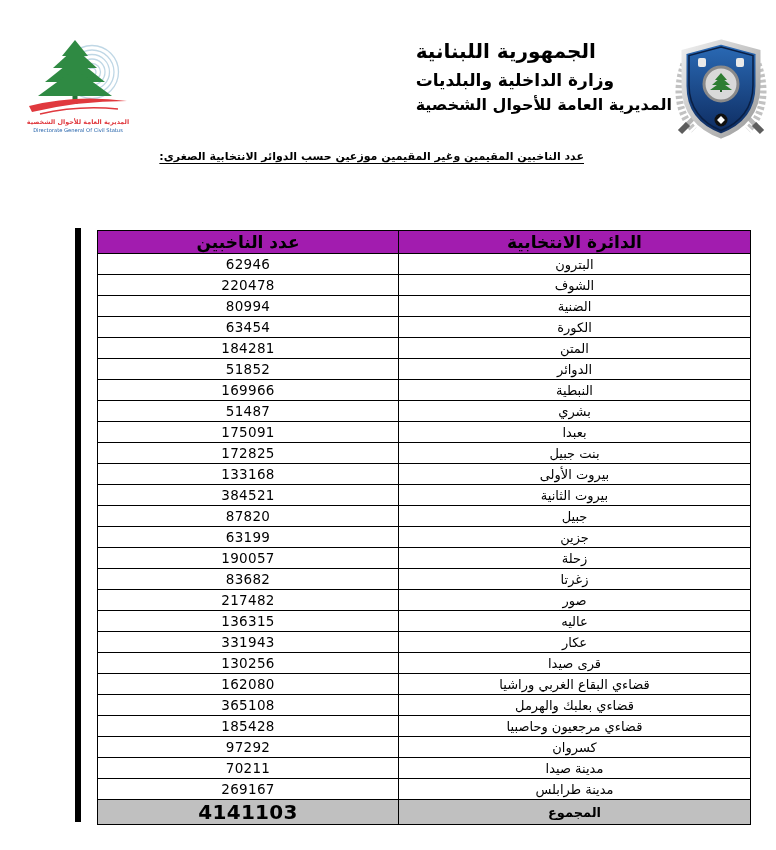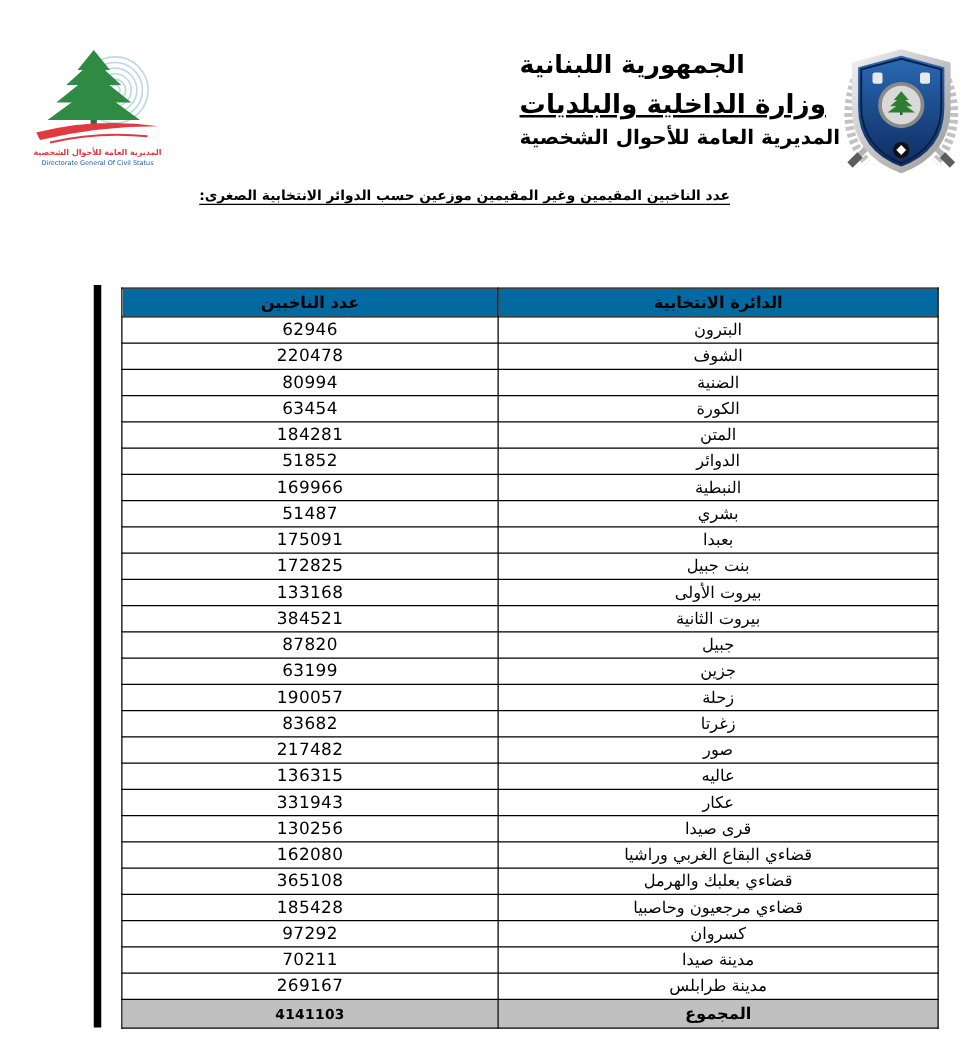--- a/index.html
+++ b/index.html
@@ -31,21 +31,21 @@
   }
   .gov-header-text {
     position: absolute;
     top: 39px;
     right: 104px;
     direction: rtl;
     text-align: left;
     line-height: 1.25;
   }
   .gov-line-1 { font-size: 20px; font-weight: bold; margin-bottom: 6px; }
-  .gov-line-2 { font-size: 21px; font-weight: bold; margin-bottom: 4px; text-decoration: underline; }
+  .gov-line-2 { font-size: 17px; font-weight: bold; margin-bottom: 4px; }
   .gov-line-3 { font-size: 16px; font-weight: bold; }
 
   
   .doc-title {
     position: absolute;
     top: 150px;
     right: 192px;
     direction: rtl;
     font-size: 11px;
     font-weight: bold;
@@ -76,34 +76,34 @@
   }
   .voters-table th,
   .voters-table td {
     border: 1.5px solid #000;
     text-align: center;
     vertical-align: middle;
     padding: 0;
     overflow: hidden;
   }
   .voters-table thead th {
-    background: #0369a1;
+    background: #a21caf;
     height: 23px;
-    font-size: 13px;
+    font-size: 17px;
     font-weight: 600;
   }
   .voters-table tbody td { height: 21px; }
   .col-count    { width: 301px; font-size: 13.5px; letter-spacing: 0.3px; }
   .col-district { width: 352px; font-size: 13px; direction: rtl; }
   .voters-table tfoot td {
     background: #c0c0c0;
     height: 23px;
     font-weight: bold;
   }
-  .voters-table tfoot .col-count { font-size: 11px; }
+  .voters-table tfoot .col-count { font-size: 20px; }
   .voters-table tfoot .col-district { font-size: 13px; }
 </style>
 </head>
 <body>
 
 <div class="page">
 
   <div class="logo-left">
     <svg width="104" height="100" viewBox="0 0 104 100">
 

